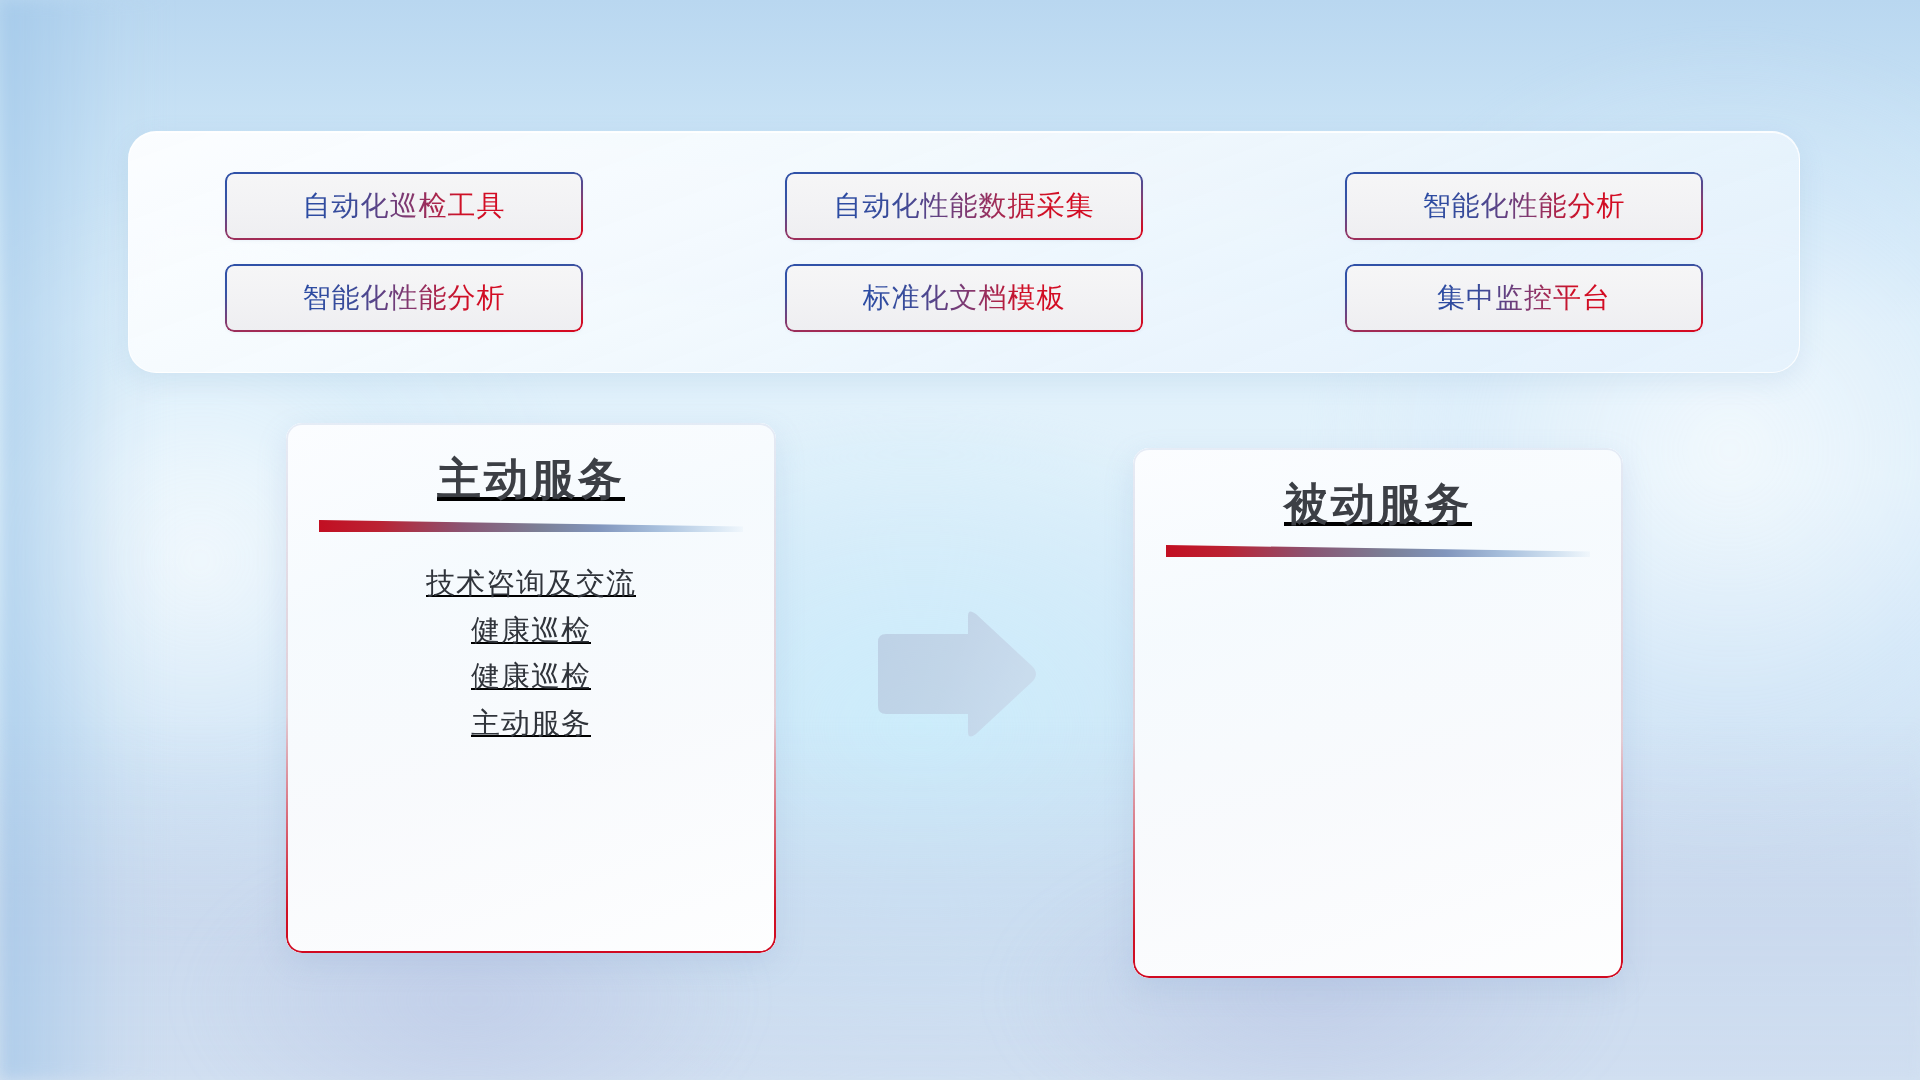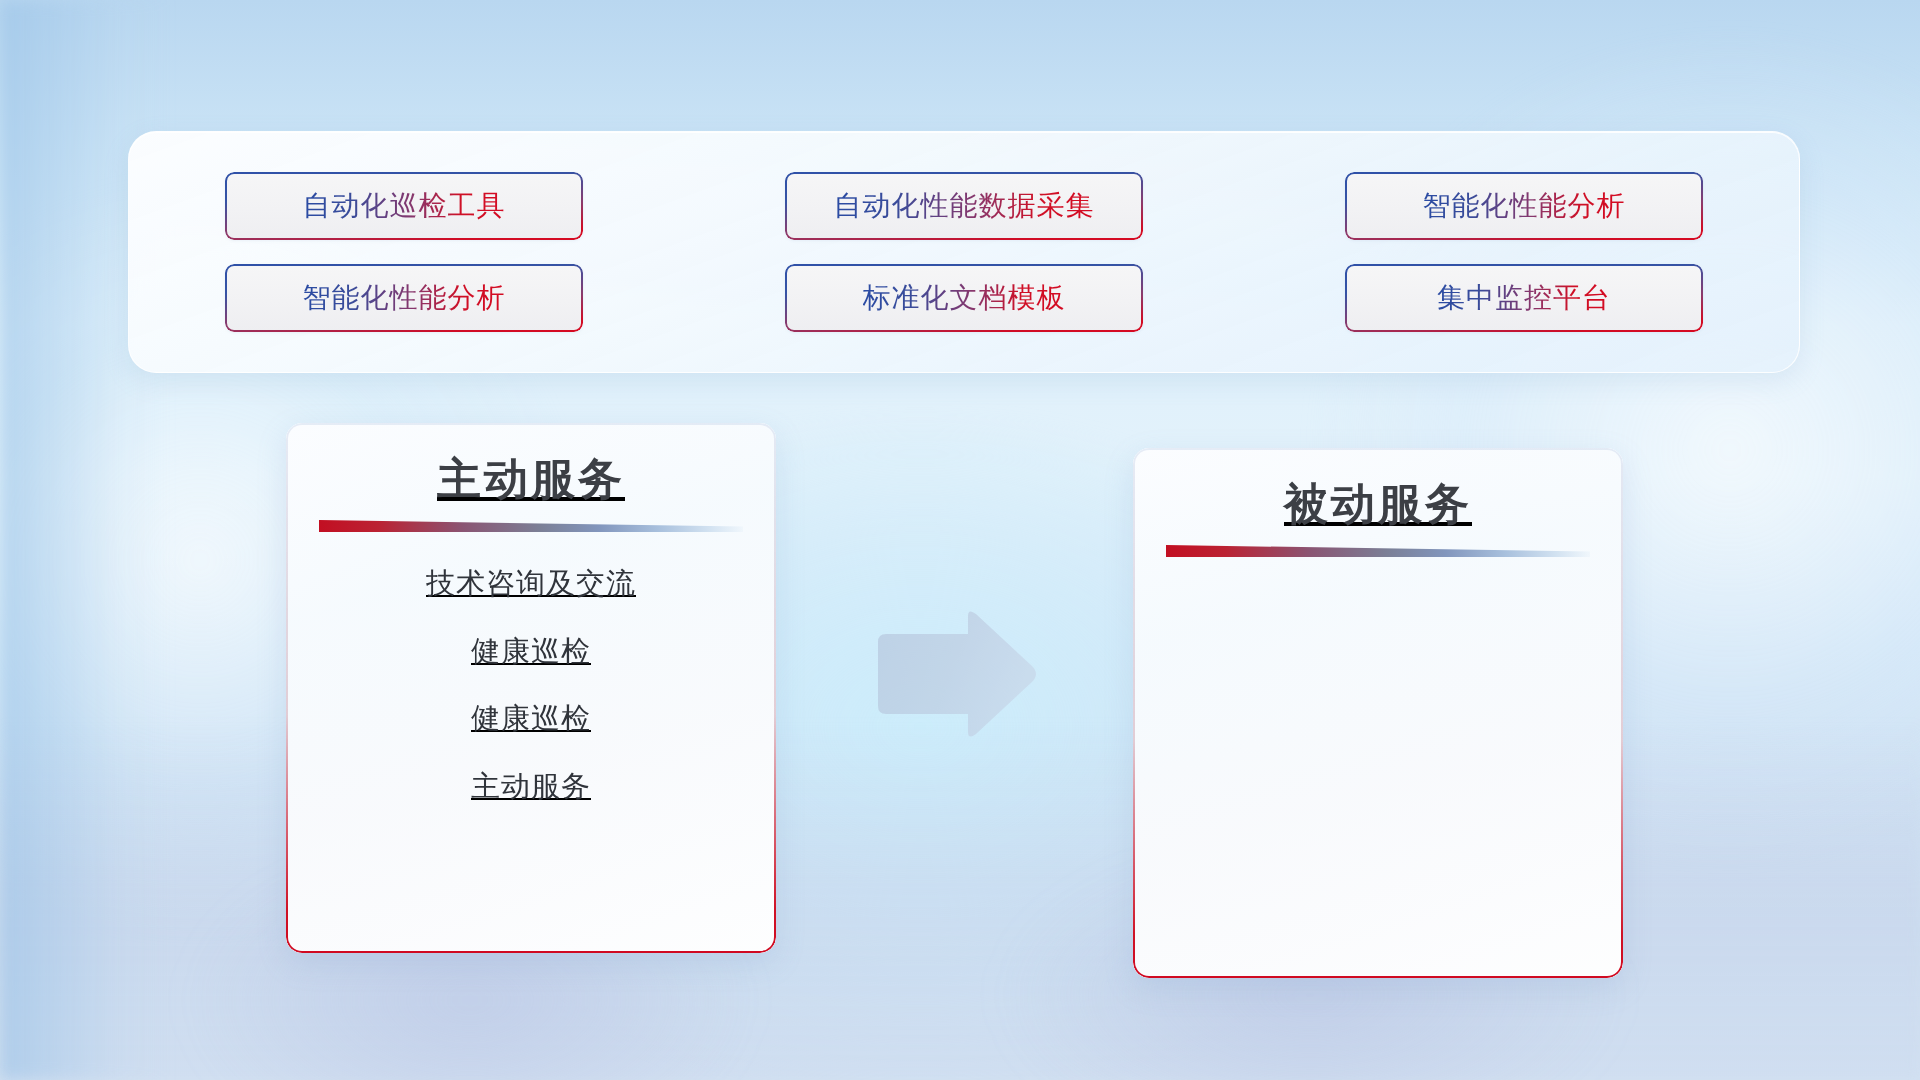--- a/index.html
+++ b/index.html
@@ -195,21 +195,21 @@
     inset: 0;
     background: linear-gradient(90deg, #c20f22 0%, #bb2233 14%, #8a5573 34%, #7b7f96 52%, #8296bd 66%, #a8c0dd 80%, #d2e2f1 92%, rgba(222,236,247,0.25) 100%);
     clip-path: polygon(0 0, 100% 55%, 100% 100%, 0 100%);
   }
   .card-list {
     margin-top: 30px;
     width: 100%;
     display: flex;
     flex-direction: column;
     align-items: center;
-    gap: 24px;
+    gap: 3px;
   }
   .card-list-item {
     font-size: 29px;
     color: #30343b;
     letter-spacing: 1px;
     line-height: 1.5;
     white-space: nowrap;
   }
 
   

